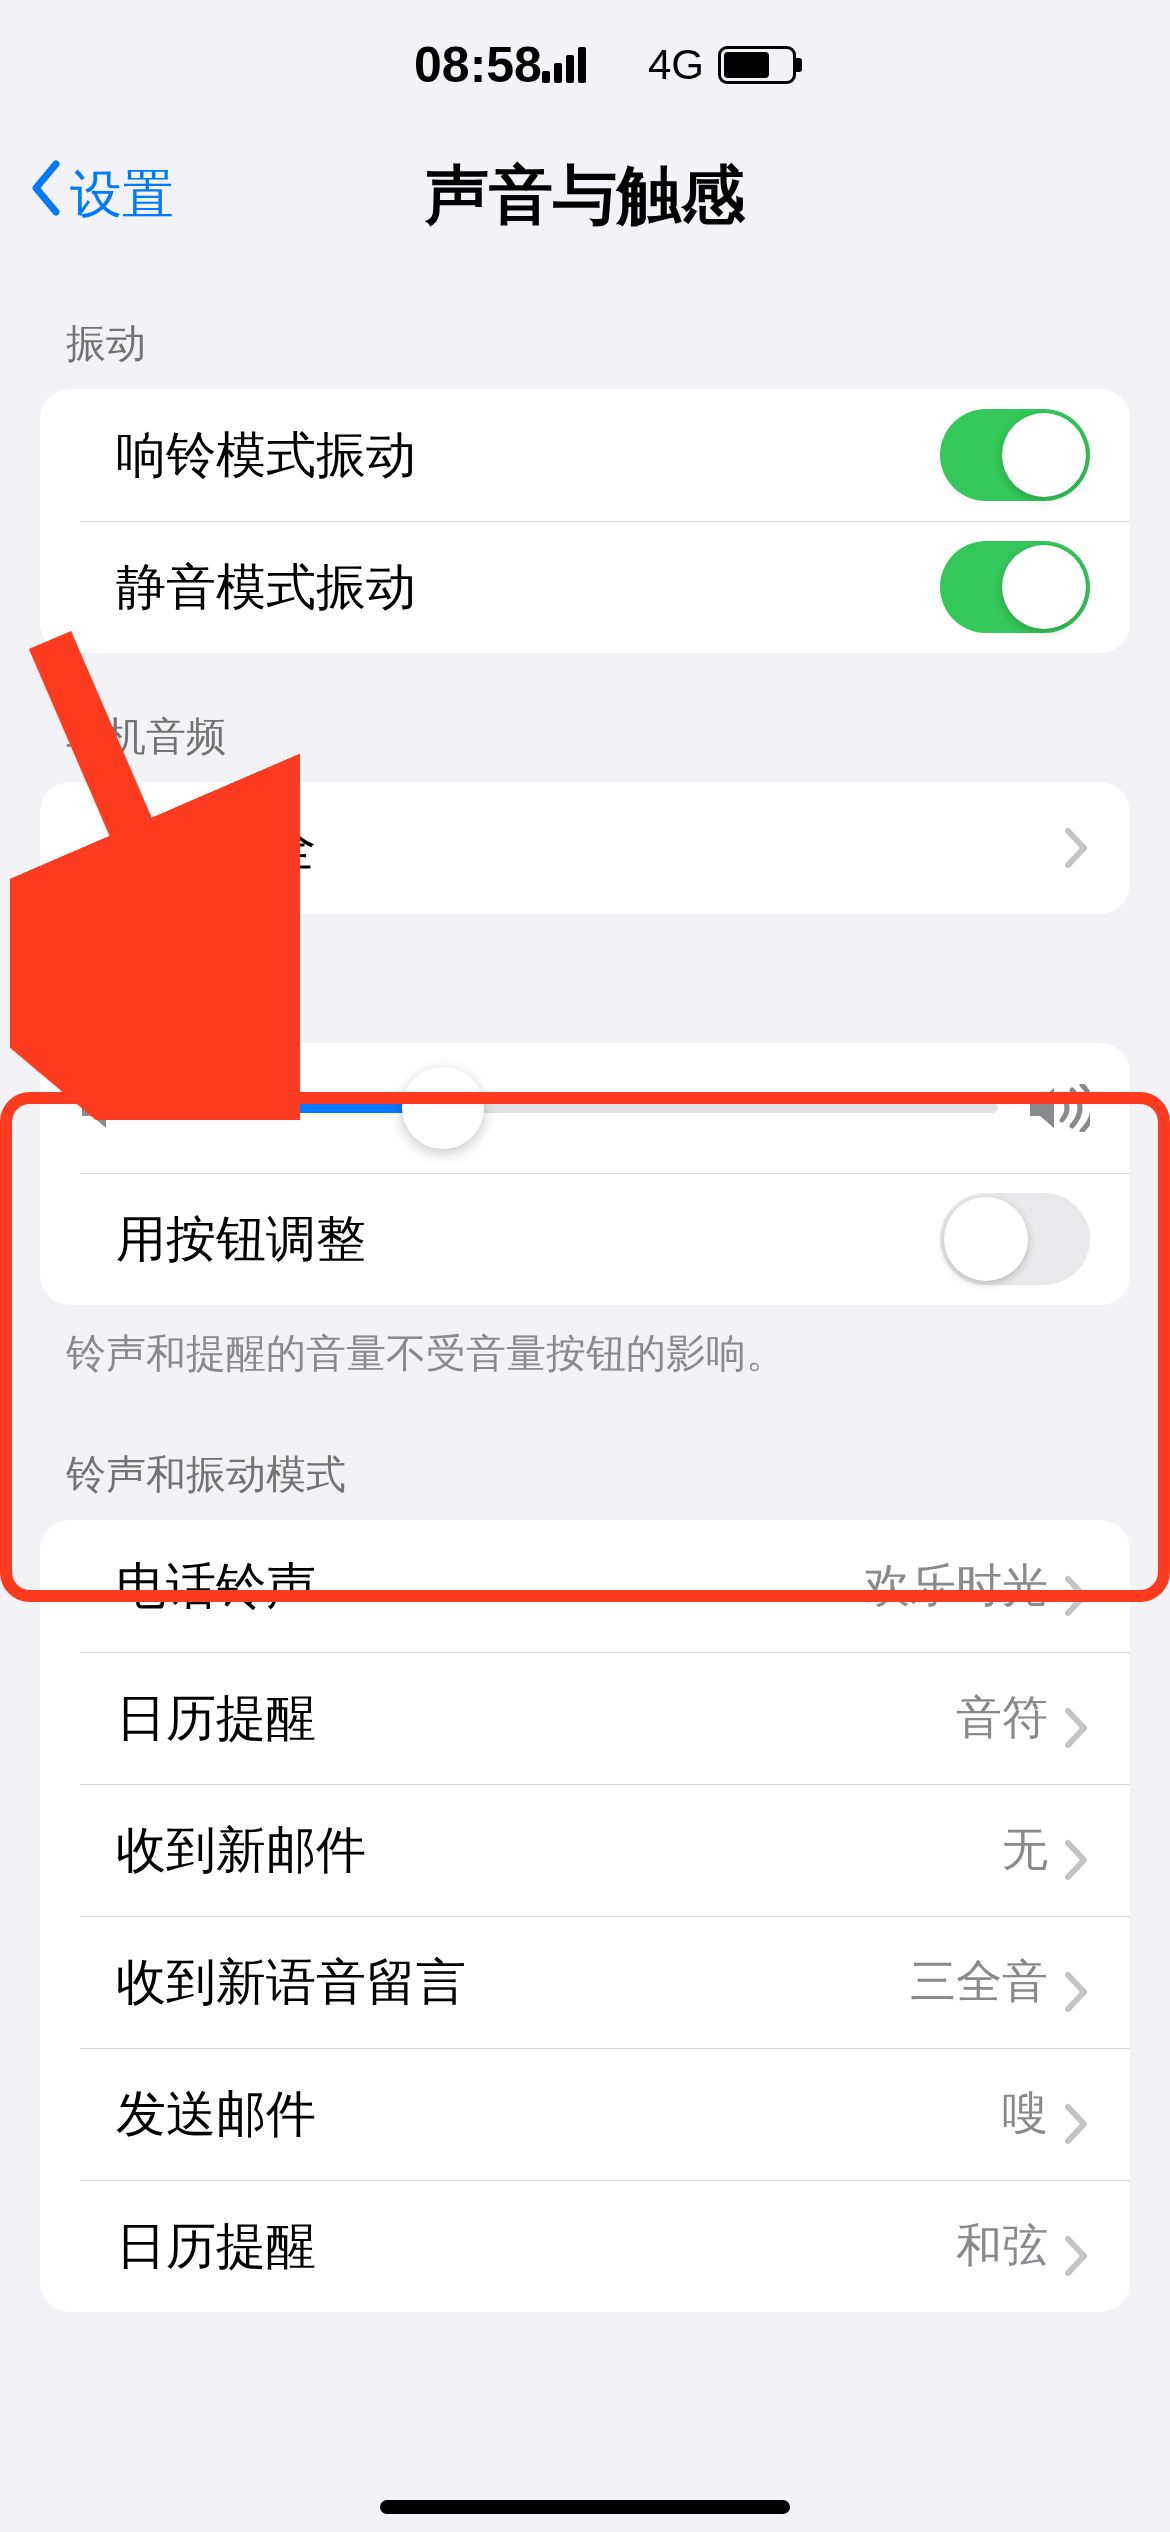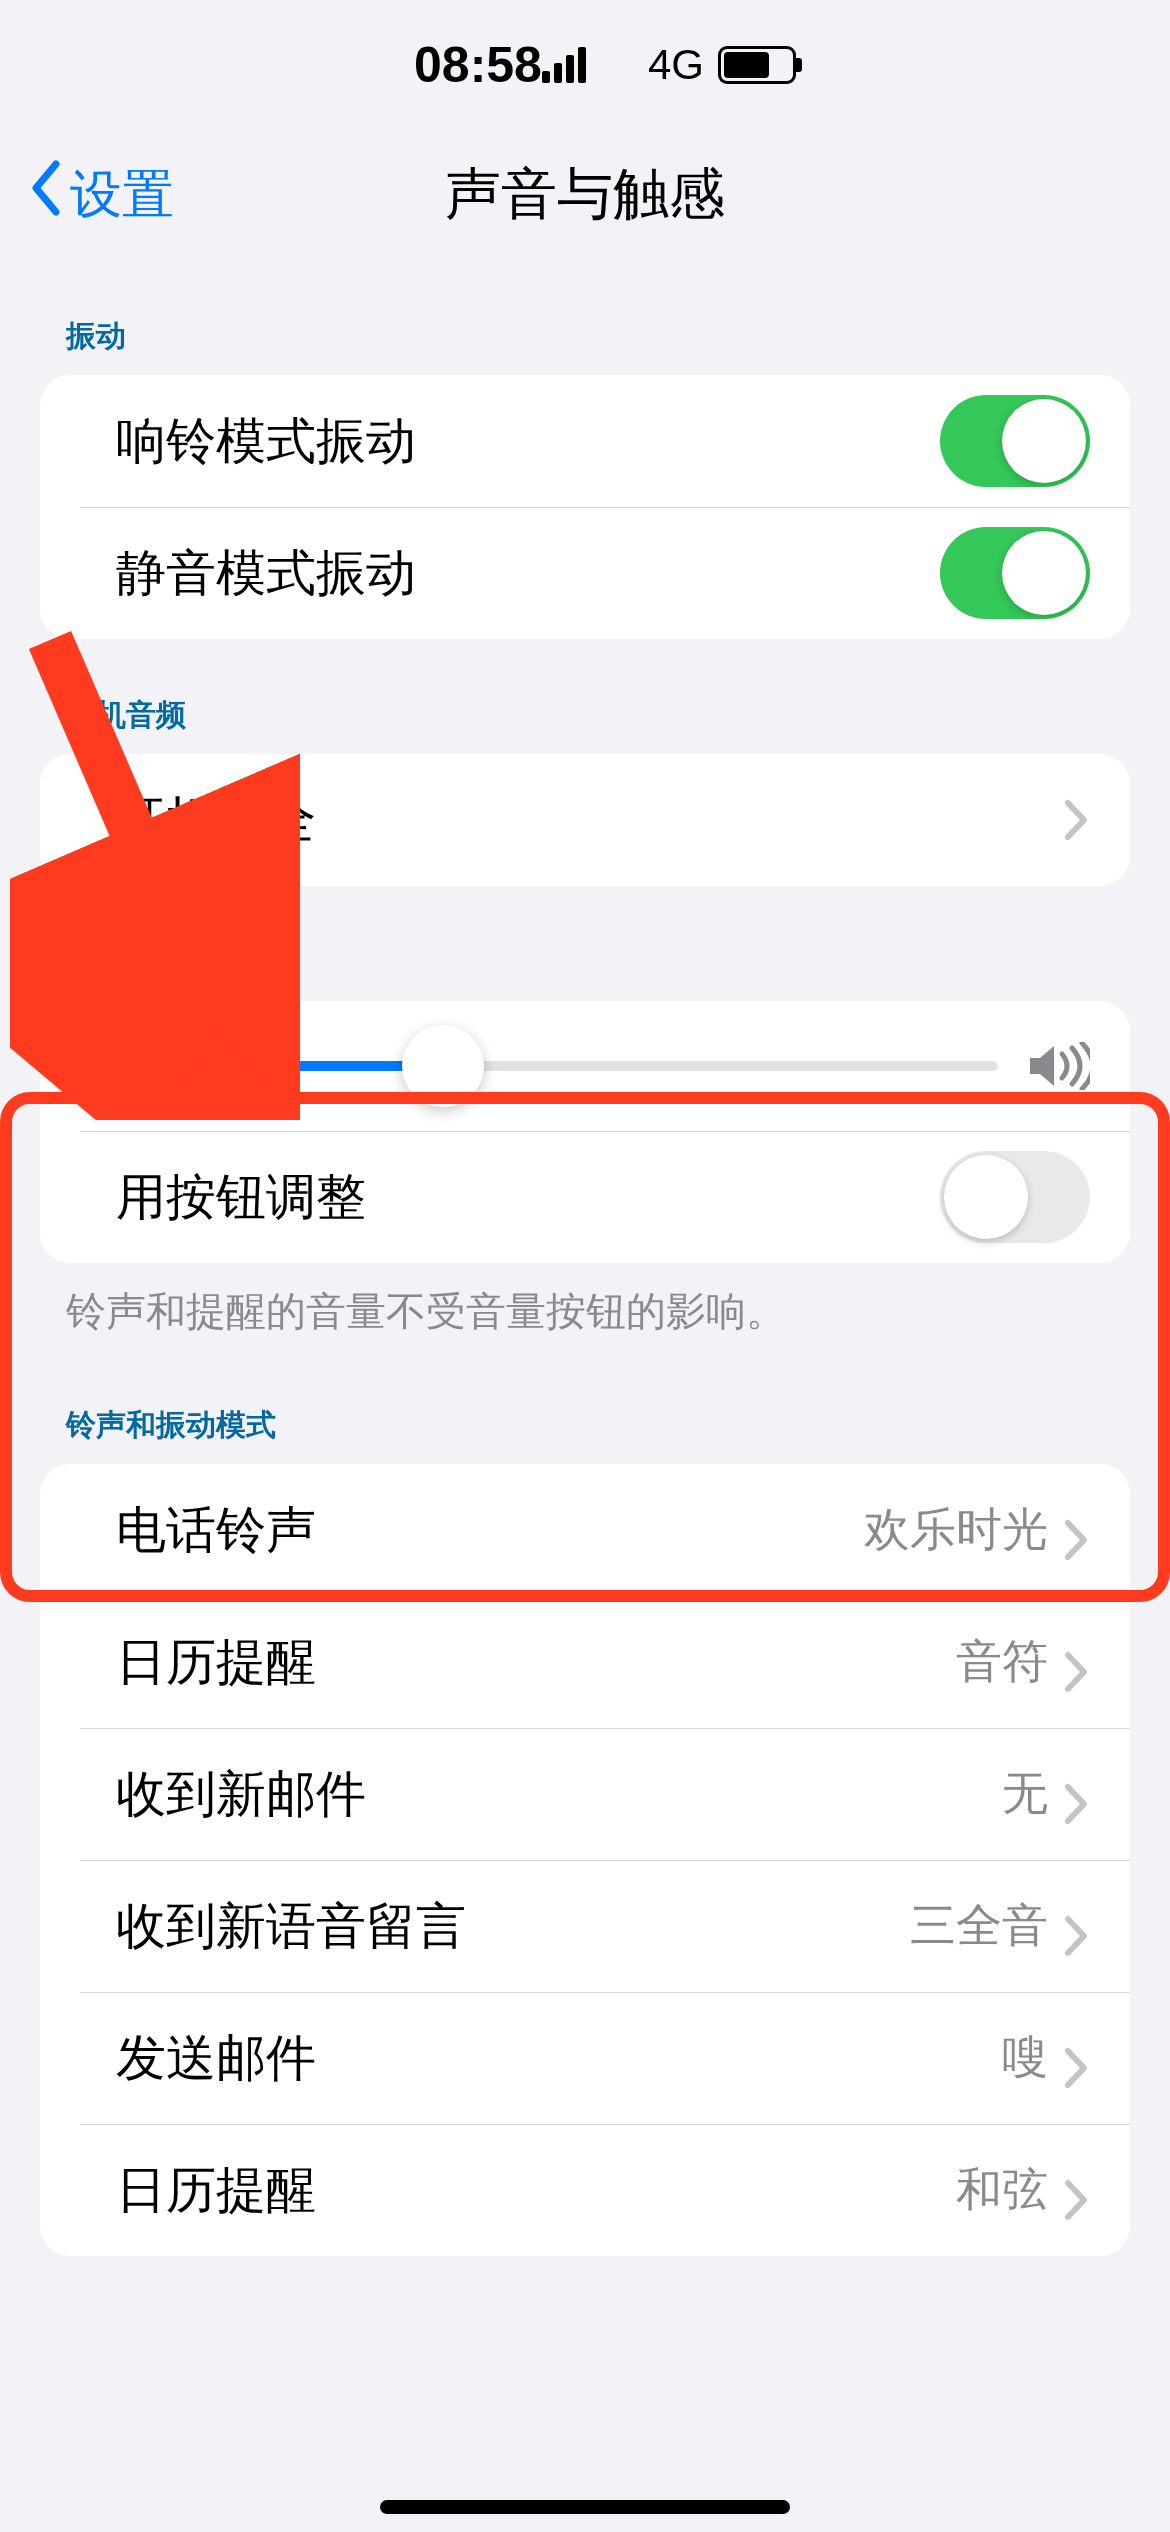--- a/index.html
+++ b/index.html
@@ -47,26 +47,26 @@
     display: flex; align-items: center; justify-content: center;
     position: relative;
     padding: 0 30px;
   }
   .back-button {
     position: absolute; left: 28px; top: 50%; transform: translateY(-50%);
     display: flex; align-items: flex-start; gap: 6px;
     color: #007aff; font-size: 52px;
   }
   .back-button svg { width: 36px; height: 56px; }
-  .nav-title { font-size: 56px; font-weight: 400; }
+  .nav-title { font-size: 64px; font-weight: 700; }
 
   
   .content { padding: 0 40px; }
   .section-header {
-    font-size: 30px; color: #0369a1; padding: 56px 26px 18px 26px; font-weight: bold;
+    font-size: 40px; color: #737373; padding: 56px 26px 18px 26px;
   }
   .section-footer {
     font-size: 40px; color: #8a8a8e; padding: 20px 26px 10px 26px; line-height: 1.4;
   }
   .group {
     background: #fff; border-radius: 30px; overflow: hidden;
   }
   .row {
     min-height: 132px;
     display: flex; align-items: center; justify-content: space-between;

